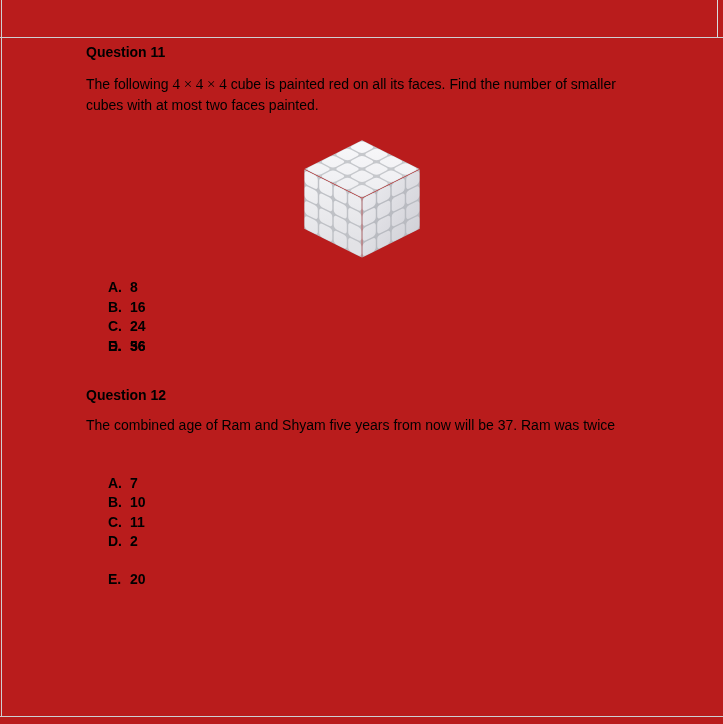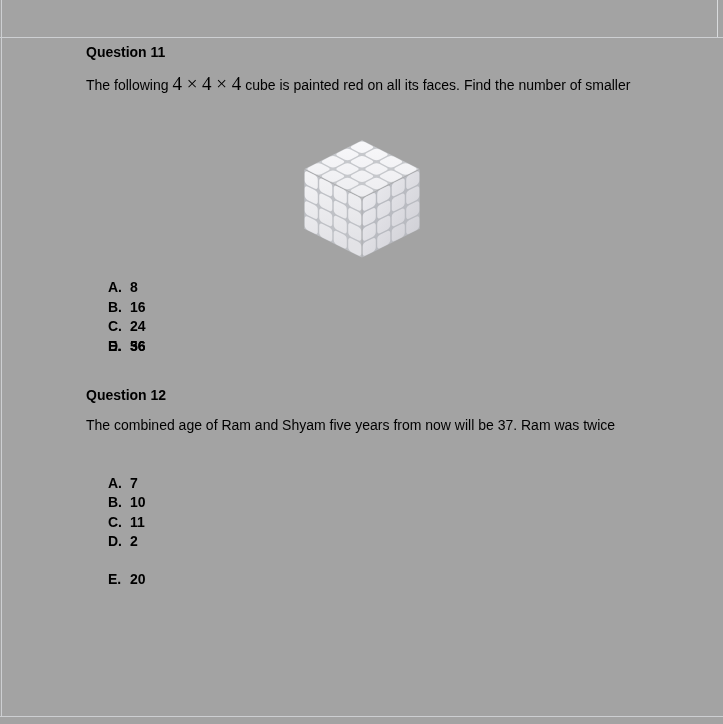--- a/index.html
+++ b/index.html
@@ -1,20 +1,20 @@
 <!DOCTYPE html>
 <html><head>
 <meta charset="utf-8">
 <style>
   html, body { margin: 0; padding: 0; background: #ffffff; }
   .page {
     position: relative;
     width: 723px;
     height: 724px;
-    background: #a3a3a3;
+    background: #b91c1c;
     overflow: hidden;
     font-family: "Liberation Sans", sans-serif;
     color: #000000;
   }
   .hline { position: absolute; left: 0; width: 723px; height: 1px; background: #cdcfd2; }
   .hline.top { top: 37px; }
   .hline.bottom { top: 716px; }
   .vline-left { position: absolute; left: 1px; top: 0; width: 1px; height: 717px; background: #cdcfd2; }
   .vline-right { position: absolute; left: 717px; top: 0; width: 1px; height: 37px; background: #d9dbdd; }
 
@@ -28,21 +28,21 @@
   }
   .q-line {
     position: absolute;
     left: 86px;
     font-size: 14px;
     line-height: 18px;
     white-space: nowrap;
   }
   .math {
     font-family: "Liberation Serif", serif;
-    font-size: 19px;
+    font-size: 15px;
   }
   .opt {
     position: absolute;
     left: 108px;
     font-size: 14px;
     line-height: 17px;
     white-space: nowrap;
     font-weight: bold;
   }
   .opt-letter { display: inline-block; width: 22px; }
@@ -54,20 +54,21 @@
 <div class="page">
 
   <div class="vline-left"></div>
   <div class="vline-right"></div>
   <div class="hline top"></div>
   <div class="hline bottom"></div>
 
   <div class="q-title" style="top:44px">Question 11</div>
 
   <div class="q-line" style="top:75px"><span>The following </span><span class="math">4 × 4 × 4</span><span> cube is painted red on all its faces. Find the number of smaller</span></div>
+  <div class="q-line" style="top:96px">cubes with at most two faces painted.</div>
 
   <svg class="cube" width="135" height="135" viewBox="0 0 135 135" aria-hidden="true">
     <defs>
       <linearGradient id="gT" gradientUnits="userSpaceOnUse" x1="0" y1="0" x2="100" y2="100">
         <stop offset="0" stop-color="#f8f8fa"></stop>
           <stop offset="1" stop-color="#ededf0"></stop>
       </linearGradient>
       <linearGradient id="gL" gradientUnits="userSpaceOnUse" x1="0" y1="0" x2="60" y2="100">
         <stop offset="0" stop-color="#f4f4f6"></stop>
           <stop offset="1" stop-color="#e2e2e6"></stop>

